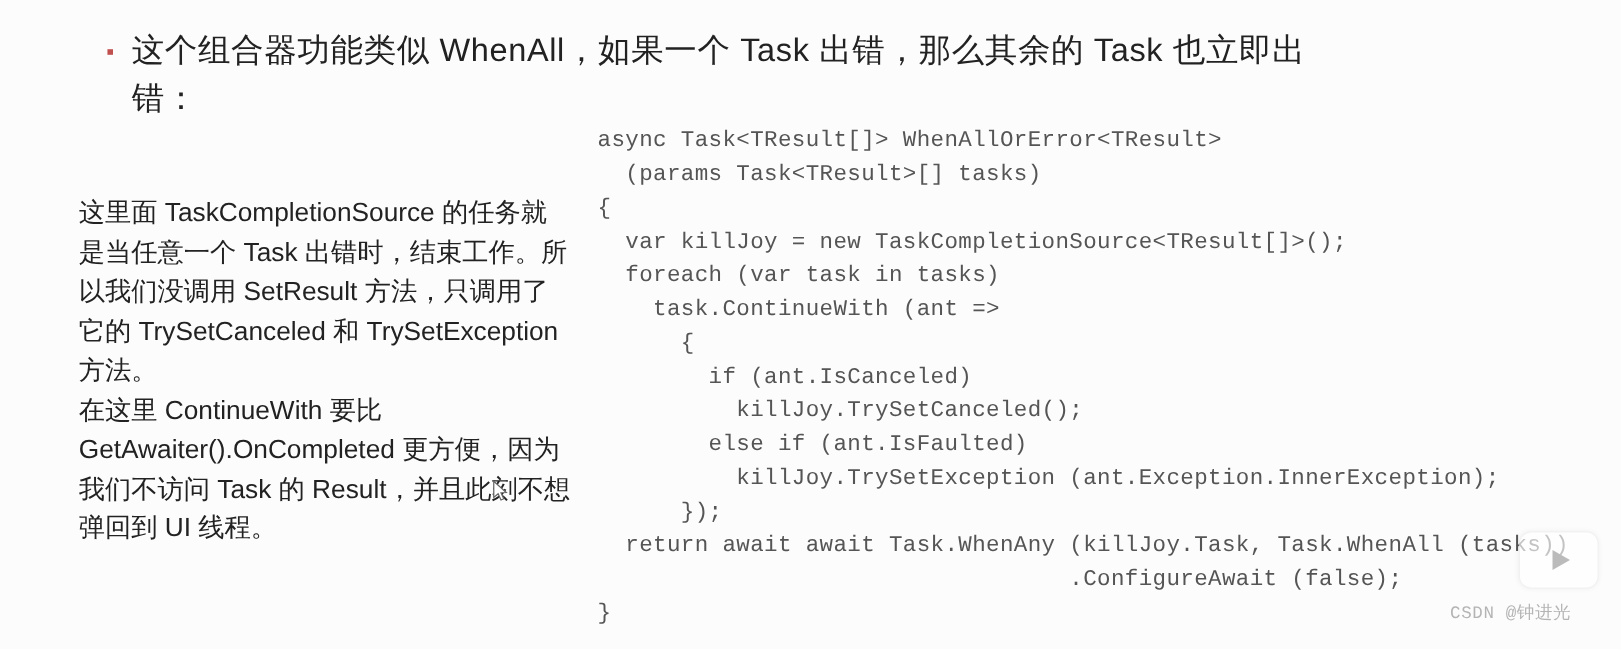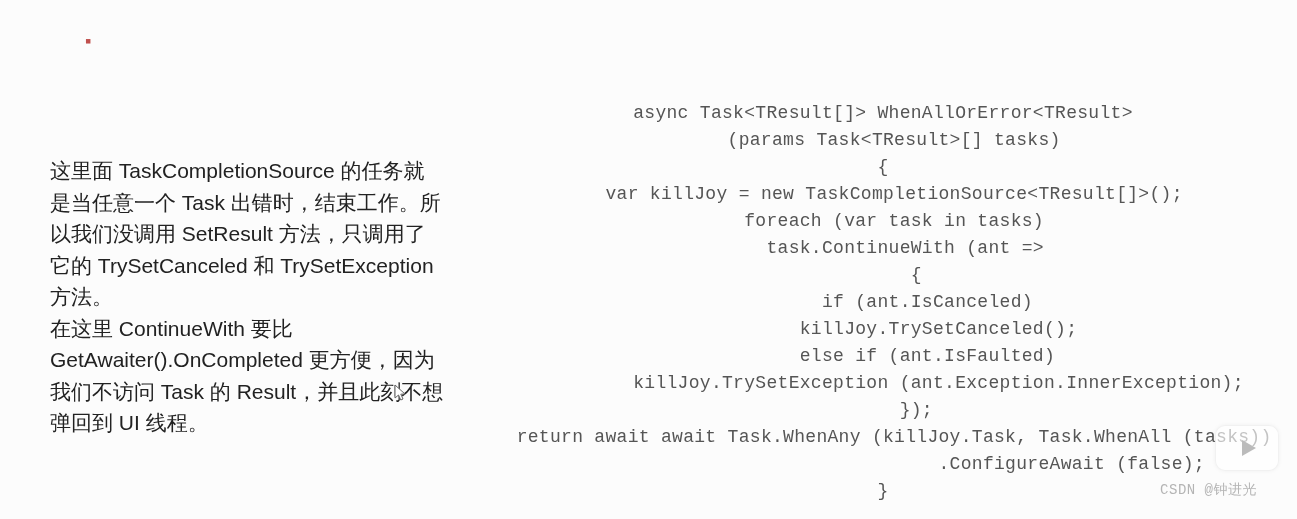--- a/index.html
+++ b/index.html
@@ -32,38 +32,37 @@
     .headline {
       font-size: 26px;
       line-height: 1.45;
       color: #222;
       letter-spacing: 0.5px;
       width: 980px;
     }
     .left-expl {
       position: absolute;
       top: 155px;
-      left: 50px;
+      left: 63px;
       width: 395px;
       font-size: 21px;
       line-height: 1.5;
       color: #222;
     }
     .code-block {
       position: absolute;
       top: 100px;
       left: 478px;
       width: 810px;
       font-family: "Consolas", "Courier New", monospace;
       font-size: 18px;
       line-height: 1.5;
       color: #555;
       white-space: pre;
       letter-spacing: 0.3px;
-      text-align: center;
     }
     .cursor {
       position: absolute;
       left: 394px;
       top: 384px;
       font-size: 16px;
       color: #333;
       pointer-events: none;
     }
     .watermark {
@@ -89,20 +88,21 @@
       align-items: center;
       justify-content: center;
     }
     .play-btn svg { display: block; }
   </style>
 </head>
 <body>
 
 <div class="bullet-row">
   <span class="bullet">▪</span>
+  <div class="headline">这个组合器功能类似 WhenAll，如果一个 Task 出错，那么其余的 Task 也立即出错：</div>
 </div>
 
 <div class="left-expl">这里面 TaskCompletionSource 的任务就是当任意一个 Task 出错时，结束工作。所以我们没调用 SetResult 方法，只调用了它的 TrySetCanceled 和 TrySetException 方法。<br>在这里 ContinueWith 要比 GetAwaiter().OnCompleted 更方便，因为我们不访问 Task 的 Result，并且此刻不想弹回到 UI 线程。</div>
 
 <div class="code-block">async Task&lt;TResult[]&gt; WhenAllOrError&lt;TResult&gt;
   (params Task&lt;TResult&gt;[] tasks)
 {
   var killJoy = new TaskCompletionSource&lt;TResult[]&gt;();
   foreach (var task in tasks)
     task.ContinueWith (ant =&gt;

